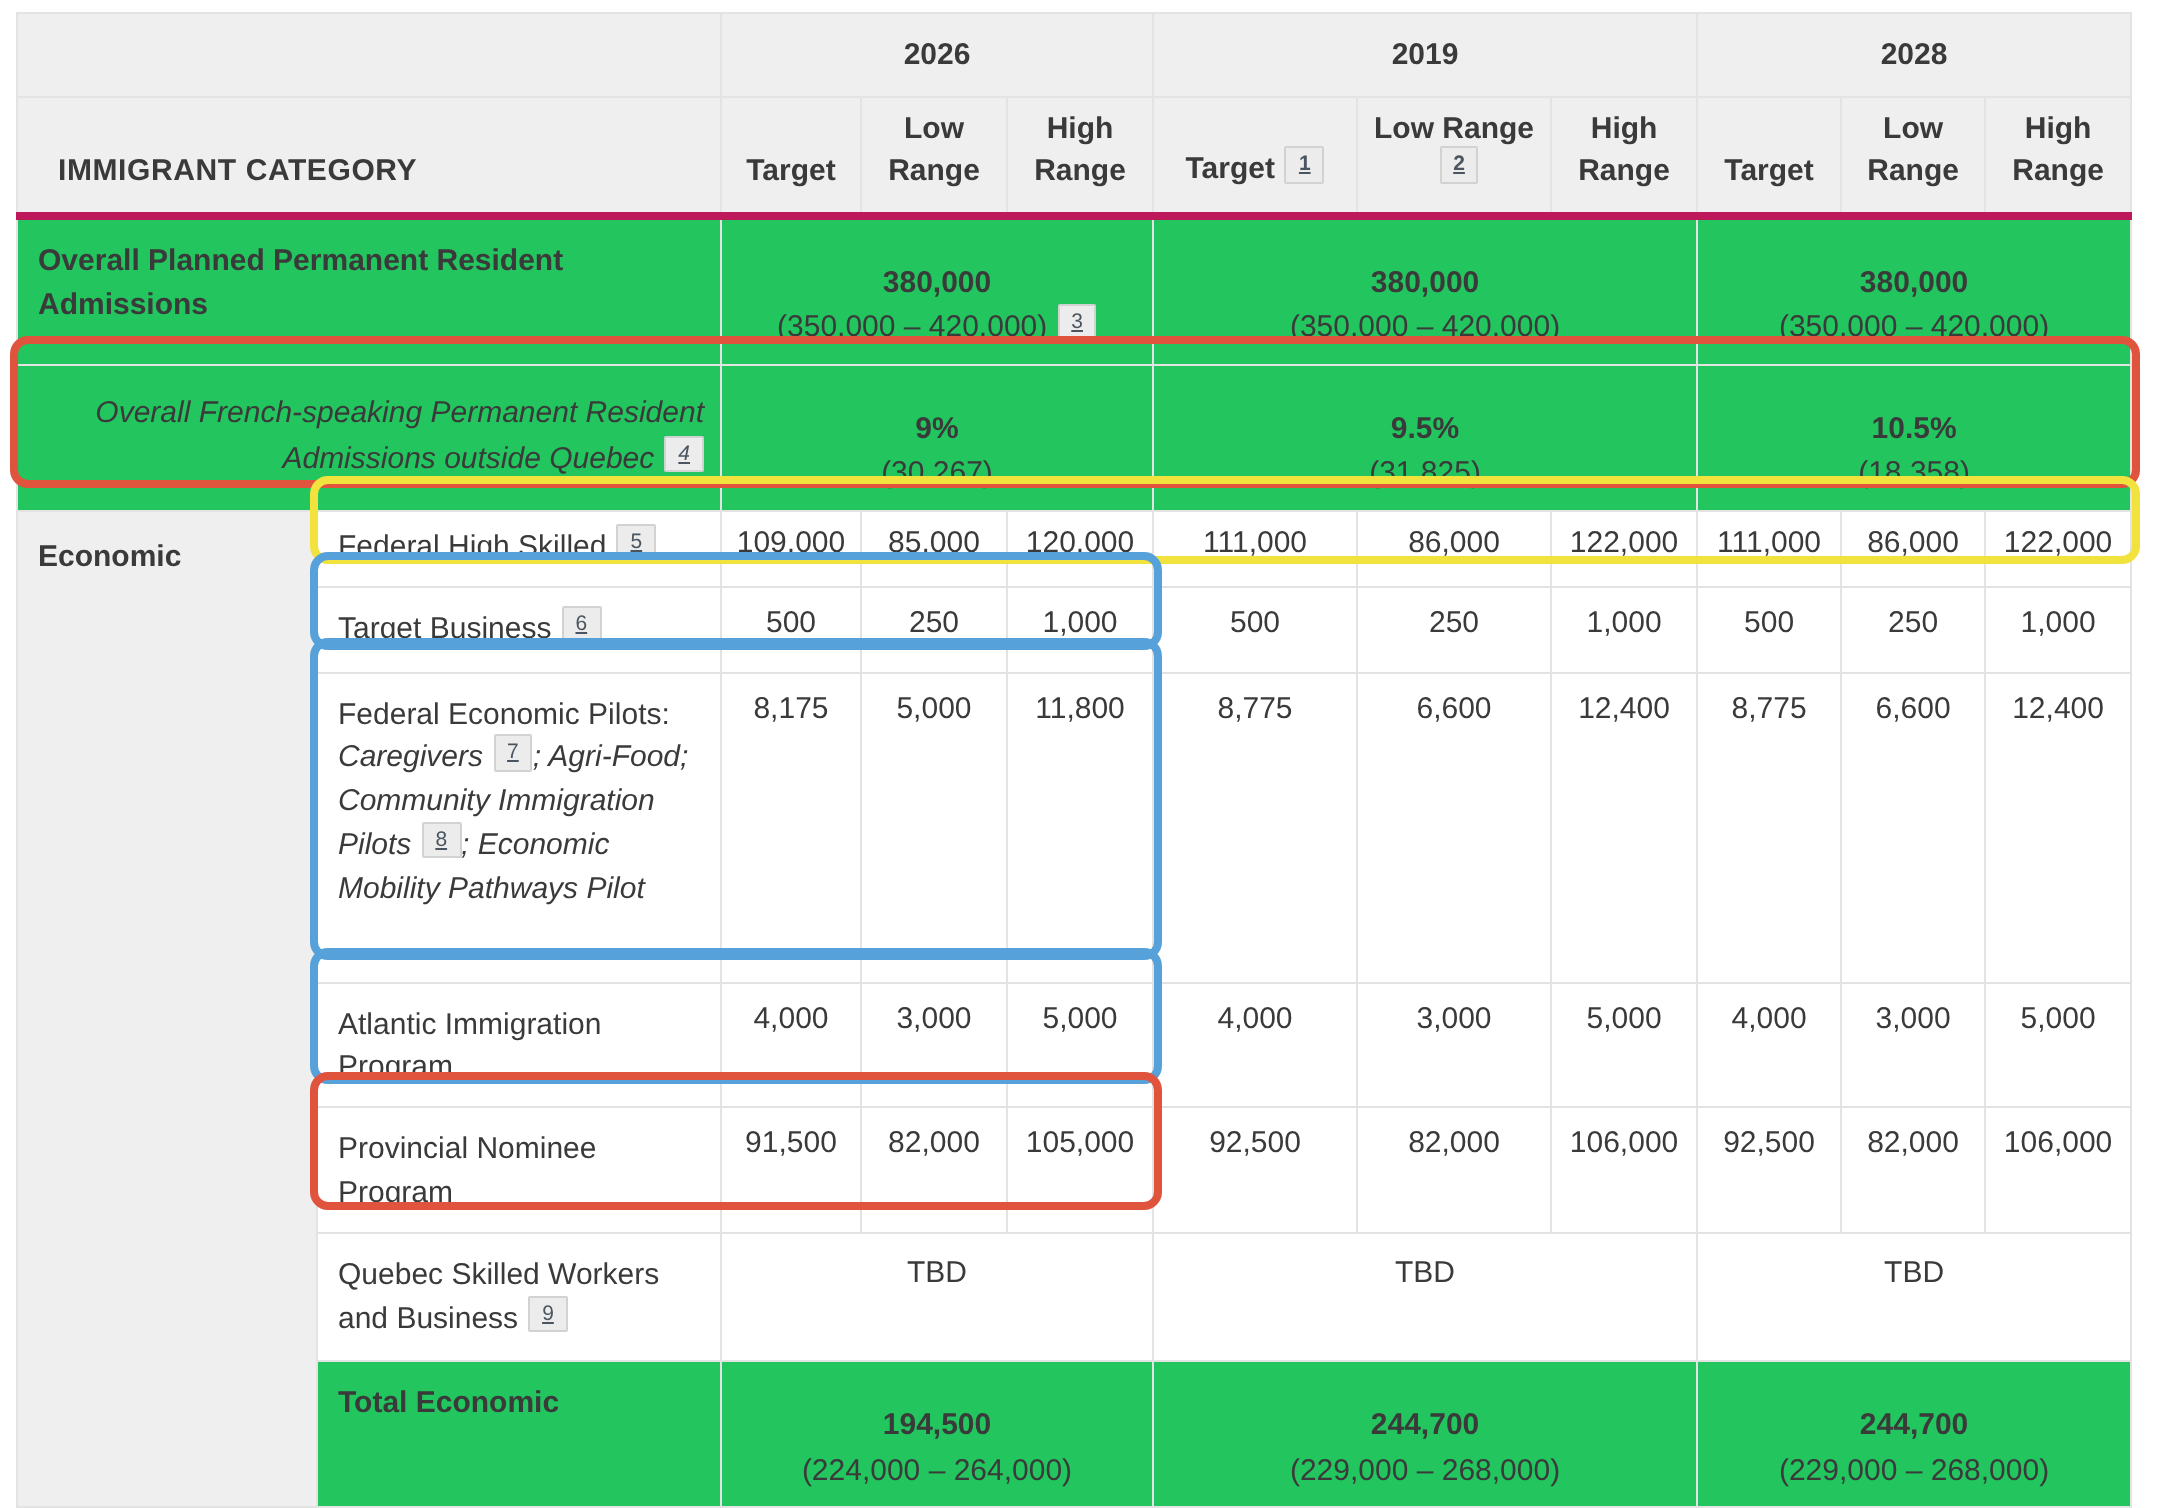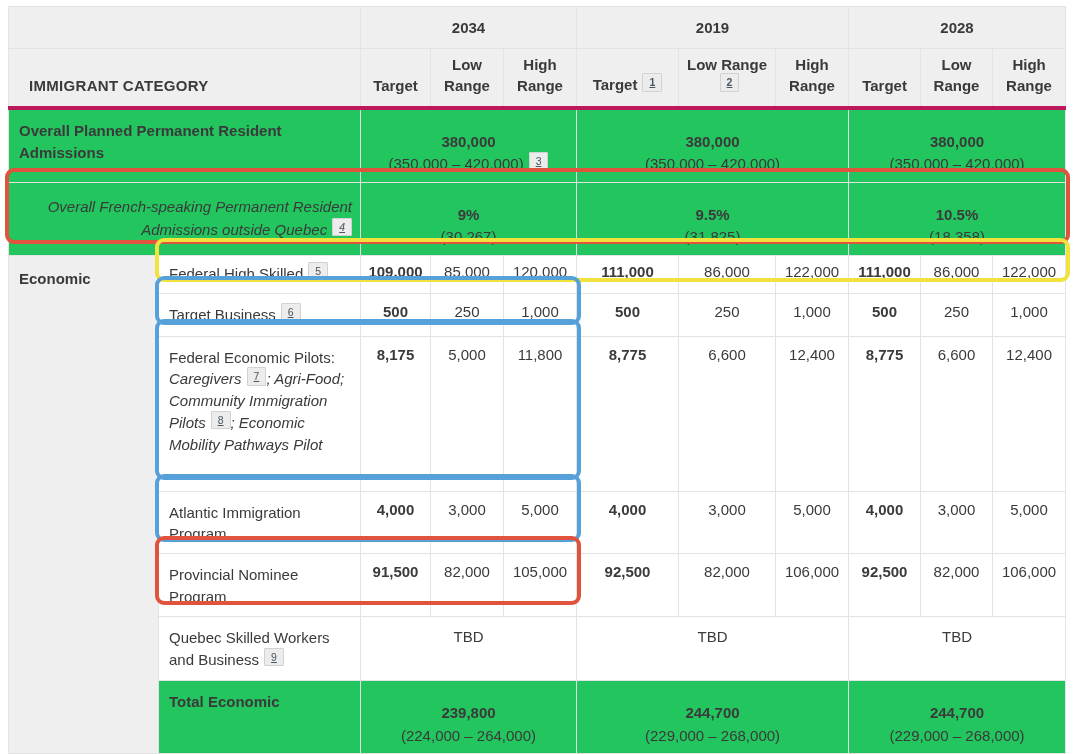--- a/index.html
+++ b/index.html
@@ -15,21 +15,21 @@
   tr.colhead-row th { background: #efefef; font-weight: 700; vertical-align: bottom; text-align: center; padding-bottom: 10px; border-bottom: 4px solid #be185d; line-height: 1.35; }
   tr.colhead-row th.cat { text-align: left; padding-left: 20px; letter-spacing: 0.3px; }
   
   .gray { background: #22c55e; }
   .section-cell { background: #efefef; font-weight: 700; vertical-align: top; padding: 14px 10px; }
   .label-cell { vertical-align: top; padding: 10px 8px 8px 10px; line-height: 1.45; }
   .label-bold { font-weight: 700; }
   .merged-val { text-align: center; vertical-align: top; padding-top: 9px; line-height: 1.5; }
   .merged-val .main { font-weight: 700; margin-top: 12px; }
   .num { text-align: center; vertical-align: top; padding-top: 9px; }
-  .t { font-weight: 700; }
+  .t { font-weight: 400; }
   .french-label { font-style: italic; text-align: right; vertical-align: middle; padding-right: 8px; line-height: 1.5; }
   .it { font-style: italic; }
   .fn { display: inline-block; font-size: 10.5px; line-height: 1; padding: 3px 6px; background: #ececec; border: 1px solid #d2d2d2; color: #4b555f; text-decoration: underline; margin-left: 5px; position: relative; top: -4px; border-radius: 1px; cursor: pointer; }
   .annot { position: absolute; border: 4px solid; border-radius: 9px; pointer-events: none; }
 </style>
 </head>
 <body>
 
 <div class="page">
 
@@ -45,21 +45,21 @@
           <col style="width:97px">
           <col style="width:73px">
         <col style="width:72px">
           <col style="width:72px">
           <col style="width:73px">
       </colgroup>
 
       <tbody>
           <tr class="year-row" style="height:42px">
         <th colspan="2"></th>
-        <th colspan="3">2034</th>
+        <th colspan="3">2026</th>
         <th colspan="3">2019</th>
         <th colspan="3">2028</th>
       </tr>
 
       <tr class="colhead-row" style="height:56px">
         <th colspan="2" class="cat">IMMIGRANT CATEGORY</th>
         <th>Target</th>
         <th>Low Range</th>
         <th>High Range</th>
         <th><span>Target</span><span class="fn">1</span></th>
@@ -171,21 +171,21 @@
       <tr style="height:64px">
         <td class="label-cell"><span>Quebec Skilled Workers and Business</span><span class="fn">9</span></td>
         <td colspan="3" class="merged-val main">TBD</td>
         <td colspan="3" class="merged-val main">TBD</td>
         <td colspan="3" class="merged-val main">TBD</td>
       </tr>
 
       <tr class="gray" style="height:60px">
         <td class="label-cell label-bold">Total Economic</td>
         <td colspan="3" class="merged-val">
-          <div class="main">239,800</div>
+          <div class="main">194,500</div>
           <div class="range">(224,000 – 264,000)</div>
         </td>
         <td colspan="3" class="merged-val">
           <div class="main">244,700</div>
           <div class="range">(229,000 – 268,000)</div>
         </td>
         <td colspan="3" class="merged-val">
           <div class="main">244,700</div>
           <div class="range">(229,000 – 268,000)</div>
         </td>

